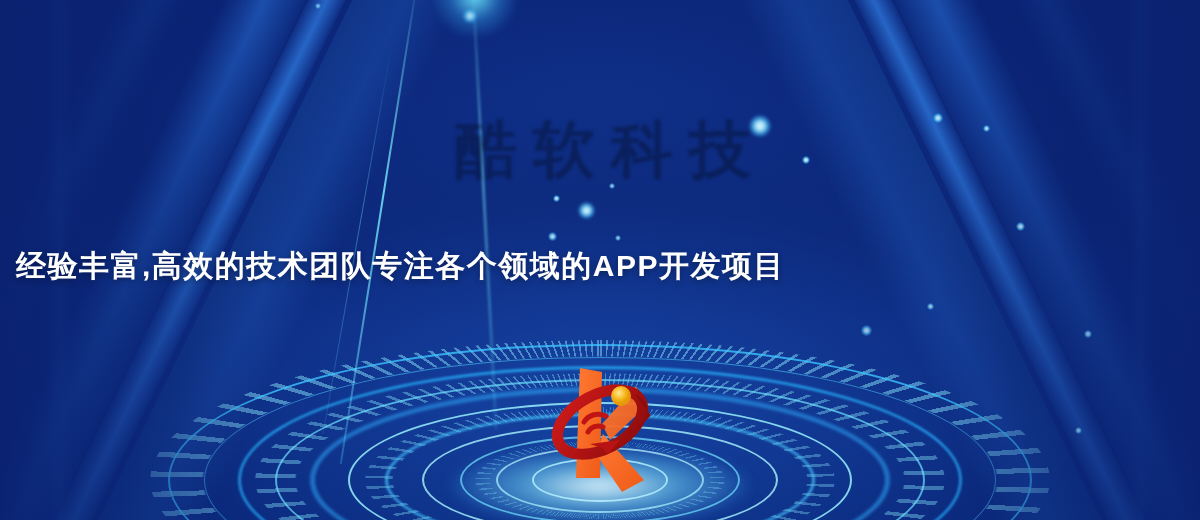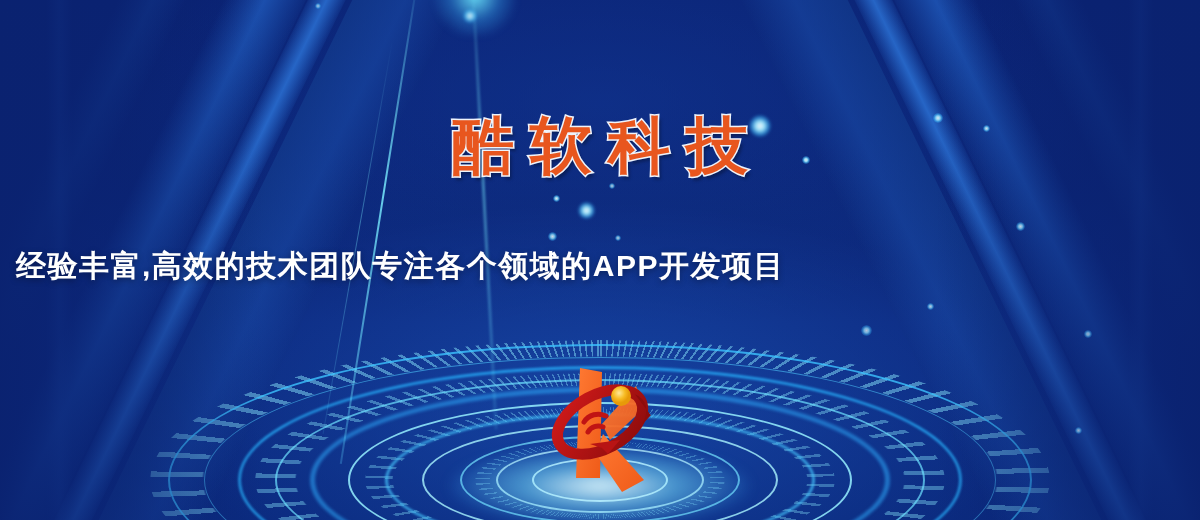--- a/index.html
+++ b/index.html
@@ -244,16 +244,15 @@
 
       <circle cx="81" cy="36" r="10" fill="url(#yelG)"></circle>
 
       <path d="M 44 62 a 17 17 0 0 1 22 -6" fill="none" stroke="#c01414" stroke-width="5" stroke-linecap="round"></path>
       <path d="M 48 72 a 12 12 0 0 1 15 -5" fill="none" stroke="#c01414" stroke-width="5" stroke-linecap="round"></path>
       <path d="M 50 84 l 30 -4 l -12 14 l -6 -6 Z" fill="#b81414"></path>
     </svg>
   </div>
 
   <div id="title-shadow">酷软科技</div>
-  <div id="title">酷软科技</div>
   <div id="subtitle">经验丰富,高效的技术团队专注各个领域的APP开发项目</div>
 
 </div>
 
 </body></html>

